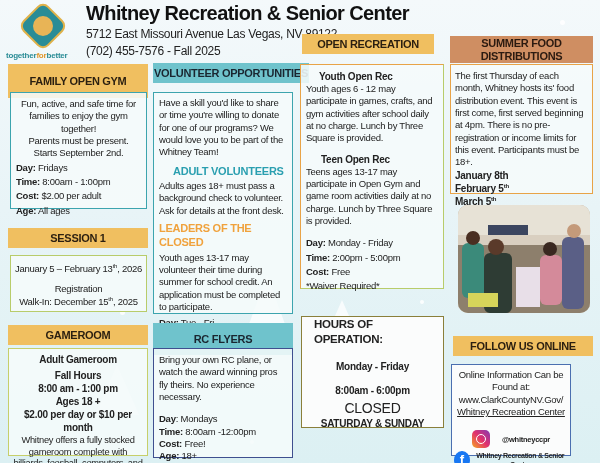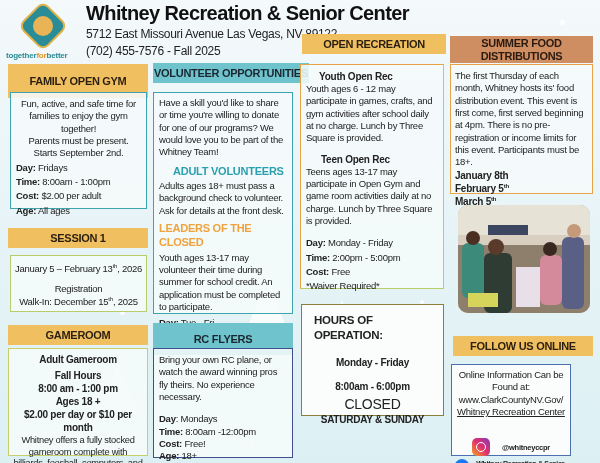--- a/index.html
+++ b/index.html
@@ -115,33 +115,33 @@
 
 <div class="hdr teal" style="left:153px;top:323px;width:140px;height:32px">RC FLYERS</div>
 <div class="box b-navy" style="left:153px;top:348px;width:140px;height:110px;padding:5px 5px">
   <div>Bring your own RC plane, or watch the award winning pros fly theirs. No experience necessary.</div>
   <div style="margin-top:10px"><b>Day</b><span>: Mondays</span></div>
   <div><b>Time:</b> <span>8:00am -12:00pm</span></div>
   <div><b>Cost:</b> <span>Free!</span></div>
   <div><b>Age:</b> <span>18+</span></div>
 </div>
 
-<div class="hdr gold" style="left:302px;top:34px;width:144px;height:20px">OPEN RECREATION</div>
+<div class="hdr gold" style="left:302px;top:34px;width:132px;height:20px">OPEN RECREATION</div>
 <div class="box b-orange" style="left:300px;top:64px;width:144px;height:225px;padding:5px 5px;border-right-color:#b8cc6a;border-bottom-color:#b8cc6a">
   <div style="font-weight:bold;font-size:10px;margin-left:13px">Youth Open Rec</div>
   <div>Youth ages 6 - 12 may participate in games, crafts, and gym activities after school daily at no charge. Lunch by Three Square is provided.</div>
   <div style="font-weight:bold;font-size:10px;margin:8px 0 0 15px">Teen Open Rec</div>
   <div>Teens ages 13-17 may participate in Open Gym and game room activities daily at no charge. Lunch by Three Square is provided.</div>
   <div style="margin-top:10px"><b>Day:</b> <span>Monday - Friday</span></div>
   <div class="row"><b>Time:</b> <span>2:00pm - 5:00pm</span></div>
   <div class="row"><b>Cost:</b> <span>Free</span></div>
   <div class="row">*Waiver Required*</div>
 </div>
 
-<div class="box b-olive center" style="left:301px;top:304px;width:143px;height:112px;padding:8px 4px;background:#fbfcfc">
+<div class="box b-olive center" style="left:301px;top:316px;width:143px;height:112px;padding:0 4px;background:#fbfcfc">
   <div style="font-weight:bold;font-size:11.5px;text-align:left;padding-left:8px">HOURS OF OPERATION:</div>
   <div style="font-weight:bold;font-size:10px;margin-top:13px">Monday - Friday</div>
   <div style="font-weight:bold;font-size:10px;margin-top:11px">8:00am - 6:00pm</div>
   <div style="font-weight:normal;font-size:14px;margin-top:2px">CLOSED</div>
   <div style="font-weight:bold;font-size:10px">SATURDAY &amp; SUNDAY</div>
 </div>
 
 <div class="hdr copper" style="left:450px;top:36px;width:143px;height:27px;flex-direction:column">
   <span>SUMMER FOOD</span>
   <span>DISTRIBUTIONS</span>
@@ -170,21 +170,21 @@
     <circle cx="116" cy="26" r="7" fill="#c49a7a"></circle>
     <rect x="10" y="88" width="30" height="14" fill="#d6d45a"></rect>
   </svg>
 </div>
 
 <div class="hdr gold" style="left:453px;top:336px;width:140px;height:20px">FOLLOW US ONLINE</div>
 <div class="box b-blue center" style="left:451px;top:364px;width:120px;height:92px;padding:4px 2px;background:#fbfcfc">
   <div>Online Information Can be Found at:</div>
   <div>www.ClarkCountyNV.Gov/</div>
   <div class="underline">Whitney Recreation Center</div>
-  <div style="display:flex;align-items:center;justify-content:center;margin-top:20px;gap:12px">
+  <div style="display:flex;align-items:center;justify-content:center;margin-top:12px;gap:12px">
     <span style="display:inline-block;width:18px;height:18px;border-radius:5px;background:linear-gradient(45deg,#f5a623,#e1306c,#833ab4);position:relative">
       <span style="position:absolute;left:4px;top:4px;width:10px;height:10px;border:1.5px solid #fff;border-radius:50%"></span>
     </span>
     <span style="font-weight:bold;font-size:7.5px">@whitneyccpr</span>
   </div>
   <div style="display:flex;align-items:center;gap:3px;margin-top:3px;padding-left:0">
     <span style="display:inline-flex;align-items:center;justify-content:center;width:18px;height:18px;border-radius:50%;background:#1877f2;color:#fff;font-weight:bold;font-size:13px;font-family:'Liberation Sans',sans-serif;">f</span>
     <span style="font-weight:bold;font-size:7px;letter-spacing:-0.3px">Whitney Recreation &amp; Senior Center</span>
   </div>
 </div>

